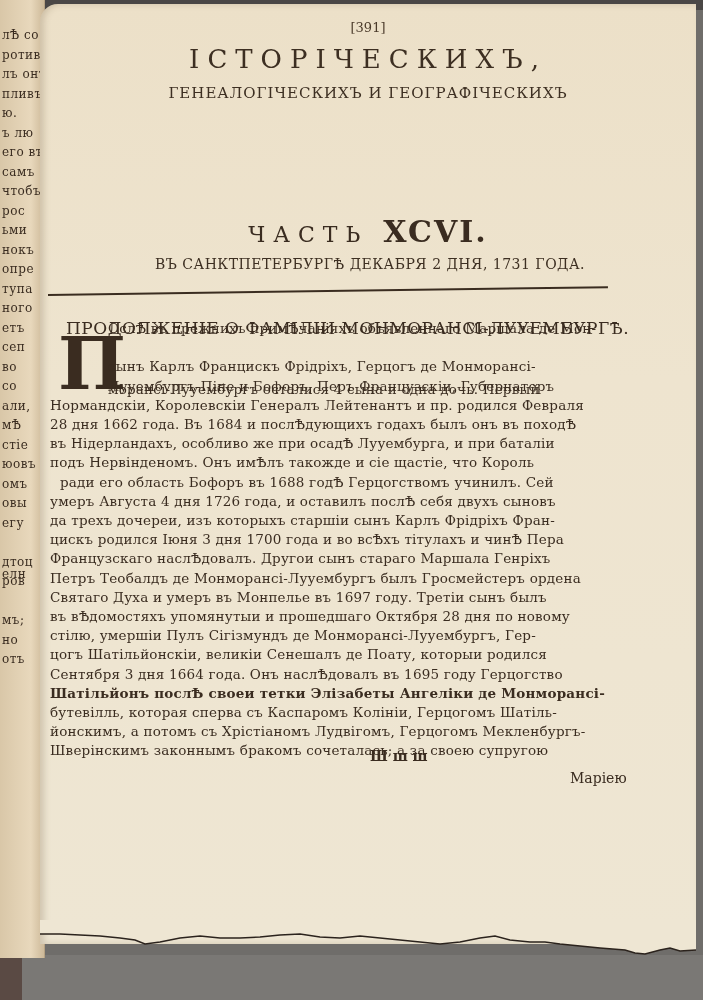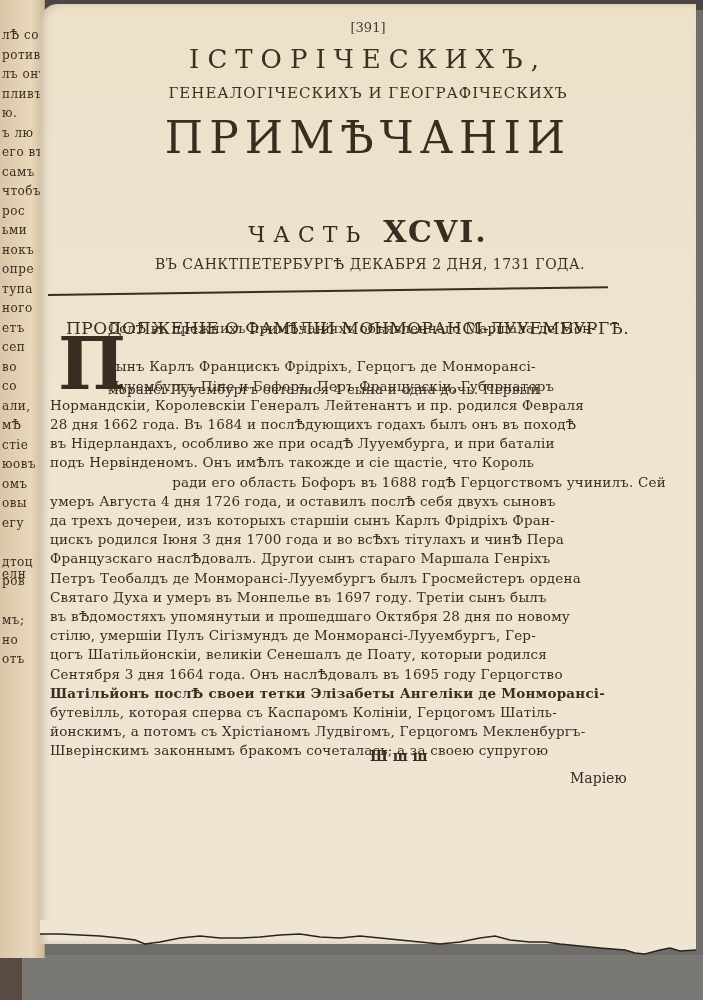--- a/index.html
+++ b/index.html
@@ -132,40 +132,39 @@
     <div class="frag" style="top: 613px;">мъ;</div>
     <div class="frag" style="top: 632.5px;">но</div>
     <div class="frag" style="top: 652px;">отъ</div>
   </div>
 <div class="prev-bottom"></div>
 
 <div class="page">
   <div class="page-number">[391]</div>
   <div class="title-1">ІСТОРІЧЕСКИХЪ,</div>
   <div class="title-2">ГЕНЕАЛОГІЧЕСКИХЪ И ГЕОГРАФІЧЕСКИХЪ</div>
-  <div class="title-3">ПРИМѢЧАНІИ</div>
   <div class="title-5">
     <span>ЧАСТЬ</span>
     <span class="roman">XCVI.</span>
   </div>
   <div class="dateline">ВЪ САНКТПЕТЕРБУРГѢ ДЕКАБРЯ 2 ДНЯ, 1731 ГОДА.</div>
   <div class="rule"></div>
   <div class="section-heading">ПРОДОЛЖЕНІЕ О ФАМІЛІИ МОНМОРАНСІ-ЛУУЕМБУРГѢ.</div>
   <div class="drop-cap">П</div>
 
   <div class="body-text" id="body-text">
       <div class="line" style="left: 68px; top: 0px; width: 558px;">ОслѢ въ прежнихъ примѢчаніяхъ объявленнаго Маршала де Мон-</div>
       <div class="line" style="left: 68px; top: 19.2px; width: 558px; margin-top: 42px;">морансі-Лууембургъ осталися 4 сына и одна дочь. Первый</div>
       <div class="line" style="left: 68px; top: 38.4px; width: 558px;">сынъ Карлъ Францискъ Фрідріхъ, Герцогъ де Монморансі-</div>
       <div class="line" style="left: 68px; top: 57.6px; width: 558px;">Лууембургъ-Піне и Бофоръ, Перъ Французскіи, Губернаторъ</div>
       <div class="line" style="left: 10px; top: 76.8px; width: 616px;">Нормандскіи, Королевскіи Генералъ Лейтенантъ и пр. родился Февраля</div>
       <div class="line" style="left: 10px; top: 96px; width: 616px;">28 дня 1662 года. Въ 1684 и послѢдующихъ годахъ былъ онъ въ походѢ</div>
       <div class="line" style="left: 10px; top: 115.2px; width: 616px;">въ Нідерландахъ, особливо же при осадѢ Лууембурга, и при баталіи</div>
       <div class="line" style="left: 10px; top: 134.4px; width: 616px;">подъ Нервінденомъ. Онъ имѢлъ такожде и сіе щастіе, что Король</div>
-      <div class="line" style="left: 10px; top: 153.6px; width: 616px; text-align: right;">ради его область Бофоръ въ 1688 годѢ Герцогствомъ учинилъ. Сей</div>
+      <div class="line" style="left: 20px; top: 153.6px; width: 616px;">ради его область Бофоръ въ 1688 годѢ Герцогствомъ учинилъ. Сей</div>
       <div class="line" style="left: 10px; top: 172.8px; width: 616px;">умеръ Августа 4 дня 1726 года, и оставилъ послѢ себя двухъ сыновъ</div>
       <div class="line" style="left: 10px; top: 192px; width: 616px;">да трехъ дочереи, изъ которыхъ старшіи сынъ Карлъ Фрідріхъ Фран-</div>
       <div class="line" style="left: 10px; top: 211.2px; width: 616px;">цискъ родился Іюня 3 дня 1700 года и во всѢхъ тітулахъ и чинѢ Пера</div>
       <div class="line" style="left: 10px; top: 230.4px; width: 616px;">Французскаго наслѢдовалъ. Другои сынъ стараго Маршала Генріхъ</div>
       <div class="line" style="left: 10px; top: 249.6px; width: 616px;">Петръ Теобалдъ де Монморансі-Лууембургъ былъ Гросмейстеръ ордена</div>
       <div class="line" style="left: 10px; top: 268.8px; width: 616px;">Святаго Духа и умеръ въ Монпелье въ 1697 году. Третіи сынъ былъ</div>
       <div class="line" style="left: 10px; top: 288px; width: 616px;">въ вѢдомостяхъ упомянутыи и прошедшаго Октября 28 дня по новому</div>
       <div class="line" style="left: 10px; top: 307.2px; width: 616px;">стілю, умершіи Пулъ Сігізмундъ де Монморансі-Лууембургъ, Гер-</div>
       <div class="line" style="left: 10px; top: 326.4px; width: 616px;">цогъ Шатільйонскіи, великіи Сенешалъ де Поату, которыи родился</div>
       <div class="line" style="left: 10px; top: 345.6px; width: 616px;">Сентября 3 дня 1664 года. Онъ наслѢдовалъ въ 1695 году Герцогство</div>

